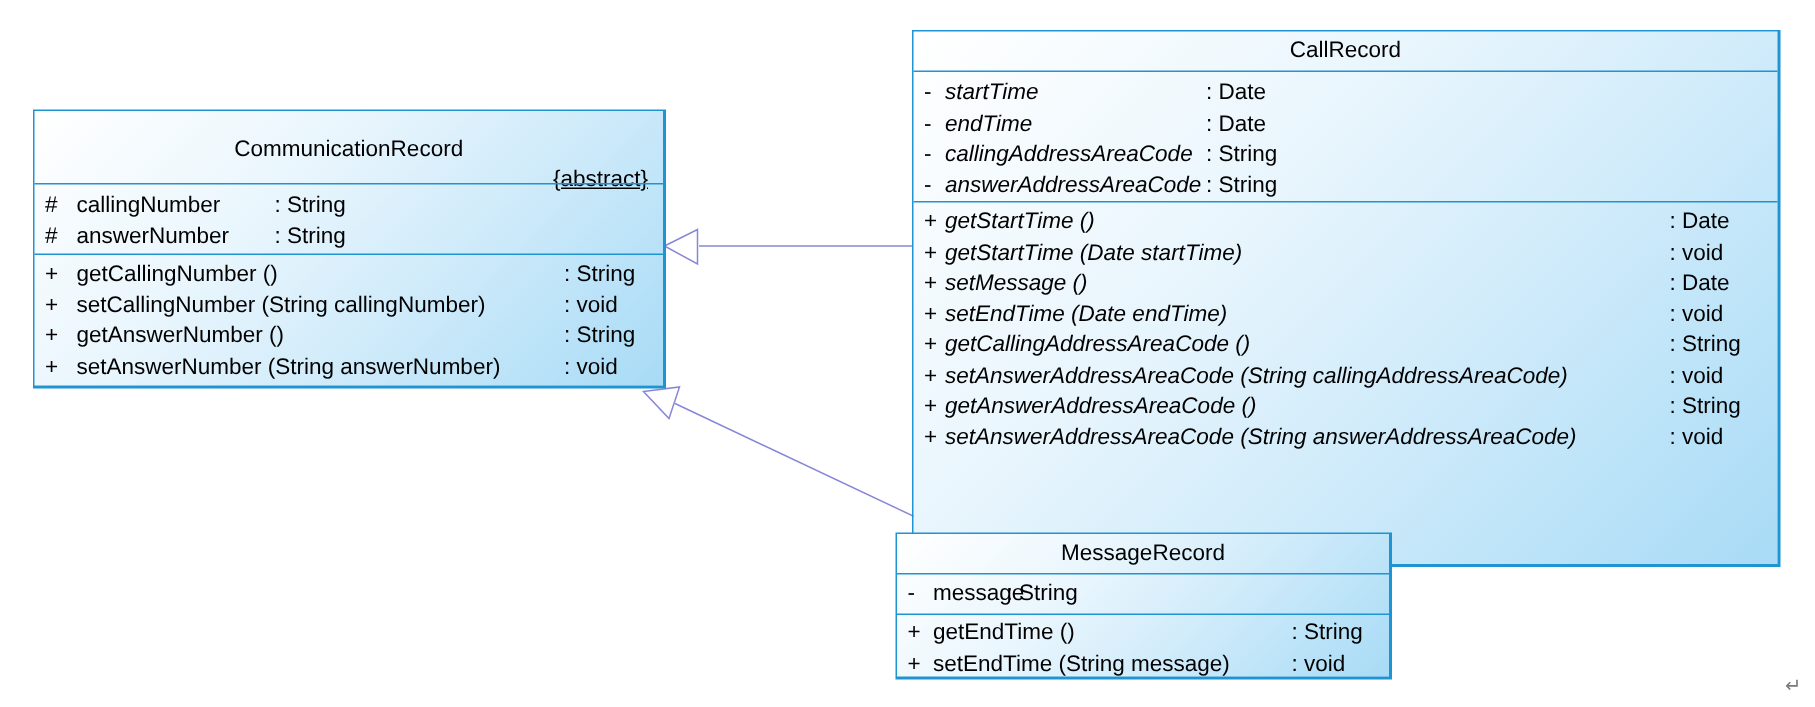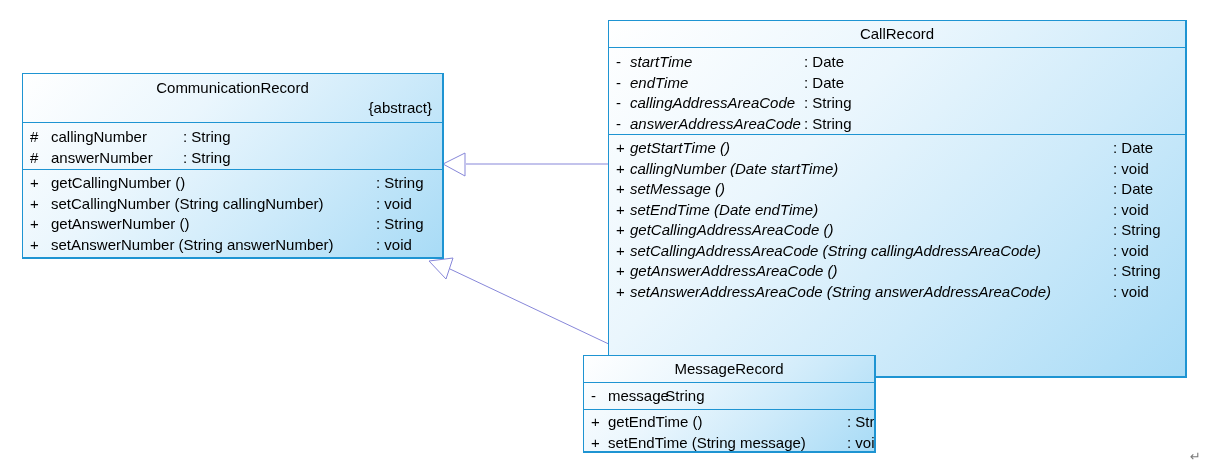--- a/index.html
+++ b/index.html
@@ -31,29 +31,29 @@
     border: 1px solid #1e94d2;
     border-right-width: 2px;
     border-bottom-width: 2px;
     background: linear-gradient(135deg, #ffffff 0%, #eaf6fd 35%, #cdeafa 65%, #a8dbf6 100%);
     display: flex;
     flex-direction: column;
   }
 
   .uml-class.comm { left: 22px;  top: 73px;  width: 422px; height: 186px; }
   .uml-class.call { left: 608px; top: 20px;  width: 579px; height: 358px; }
-  .uml-class.msg  { left: 583px; top: 355px; width: 293px; height: 98px;  }
+  .uml-class.msg  { left: 597px; top: 355px; width: 331px; height: 98px;  }
 
   .title-compartment { position: relative; }
-  .comm .title-compartment { height: 48px; padding-top: 5px; }
+  .comm .title-compartment { height: 48px; padding-top: 17px; }
   .call .title-compartment { height: 26px; padding-top: 4px; }
   .msg  .title-compartment { height: 26px; padding-top: 4px; }
 
   .class-name { text-align: center; line-height: 18px; }
-  .stereotype { text-align: right; padding-right: 10px; line-height: 22px; }
+  .stereotype { text-align: right; padding-right: 10px; line-height: 22px; text-decoration: underline; }
 
   .compartment {
     position: relative;
     border-top: 1px solid #1e94d2;
     overflow: hidden;
   }
   .comm .attrs   { height: 47px; padding-top: 5px; }
   .comm .methods { flex: 1;      padding-top: 4px; }
   .call .attrs   { height: 87px; padding-top: 5px; }
   .call .methods { flex: 1;      padding-top: 4px; }
@@ -179,21 +179,21 @@
     <div class="compartment methods">
 
         <div class="member">
           <span class="vis">+</span>
           <span class="mname">getStartTime ()</span>
           <span class="mtype">: Date</span>
         </div>
 
         <div class="member">
           <span class="vis">+</span>
-          <span class="mname">callingNumber (Date startTime)</span>
+          <span class="mname">getStartTime (Date startTime)</span>
           <span class="mtype">: void</span>
         </div>
 
         <div class="member">
           <span class="vis">+</span>
           <span class="mname">setMessage ()</span>
           <span class="mtype">: Date</span>
         </div>
 
         <div class="member">
@@ -203,21 +203,21 @@
         </div>
 
         <div class="member">
           <span class="vis">+</span>
           <span class="mname">getCallingAddressAreaCode ()</span>
           <span class="mtype">: String</span>
         </div>
 
         <div class="member">
           <span class="vis">+</span>
-          <span class="mname">setCallingAddressAreaCode (String callingAddressAreaCode)</span>
+          <span class="mname">setAnswerAddressAreaCode (String callingAddressAreaCode)</span>
           <span class="mtype">: void</span>
         </div>
 
         <div class="member">
           <span class="vis">+</span>
           <span class="mname">getAnswerAddressAreaCode ()</span>
           <span class="mtype">: String</span>
         </div>
 
         <div class="member">

